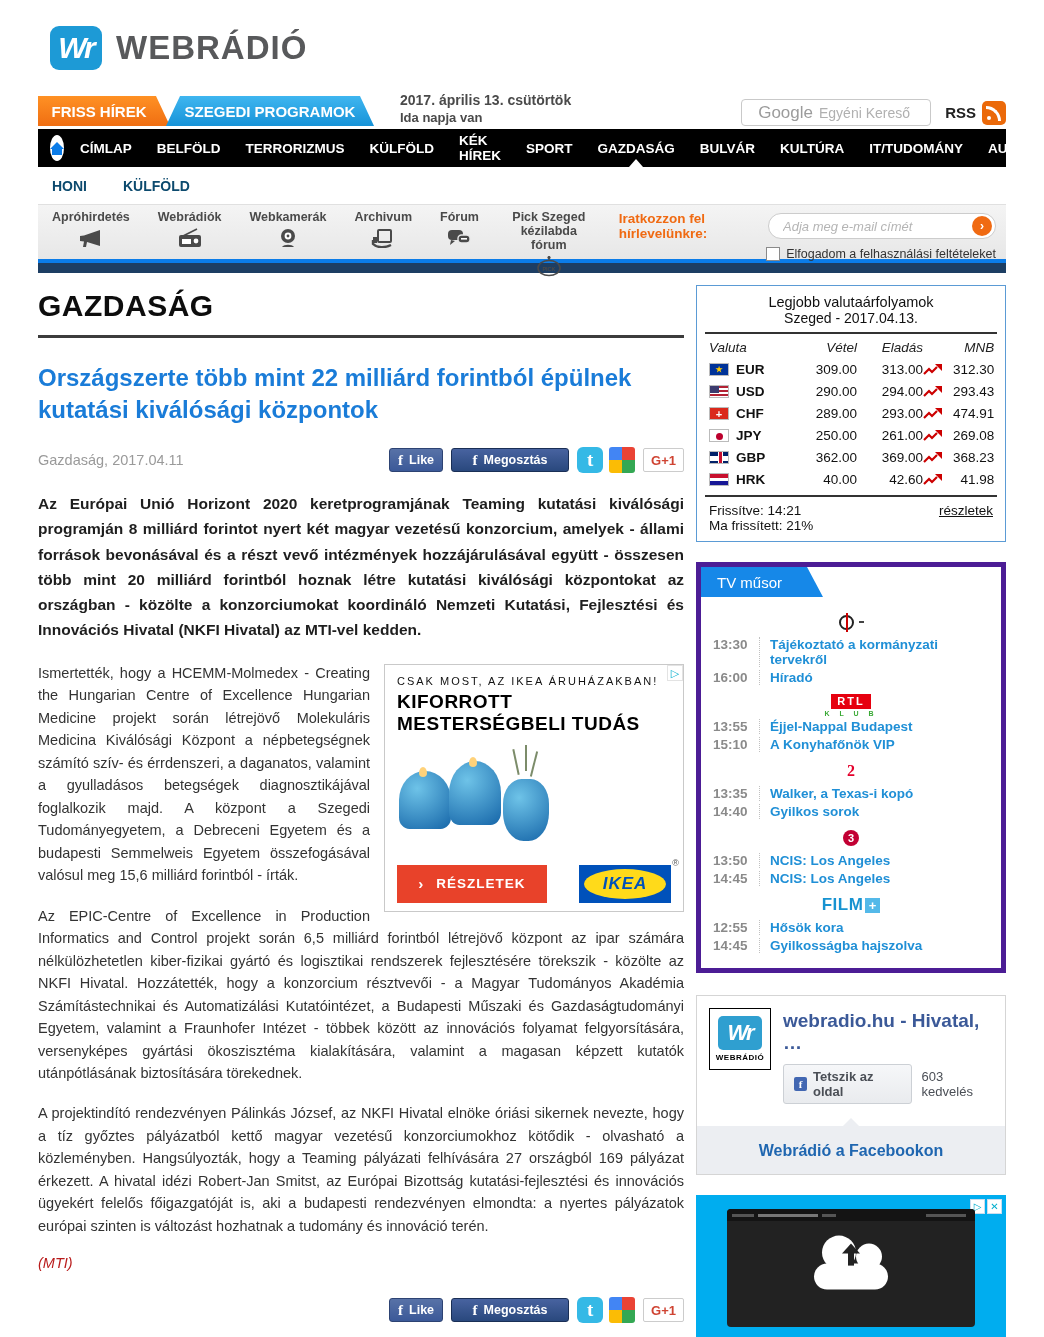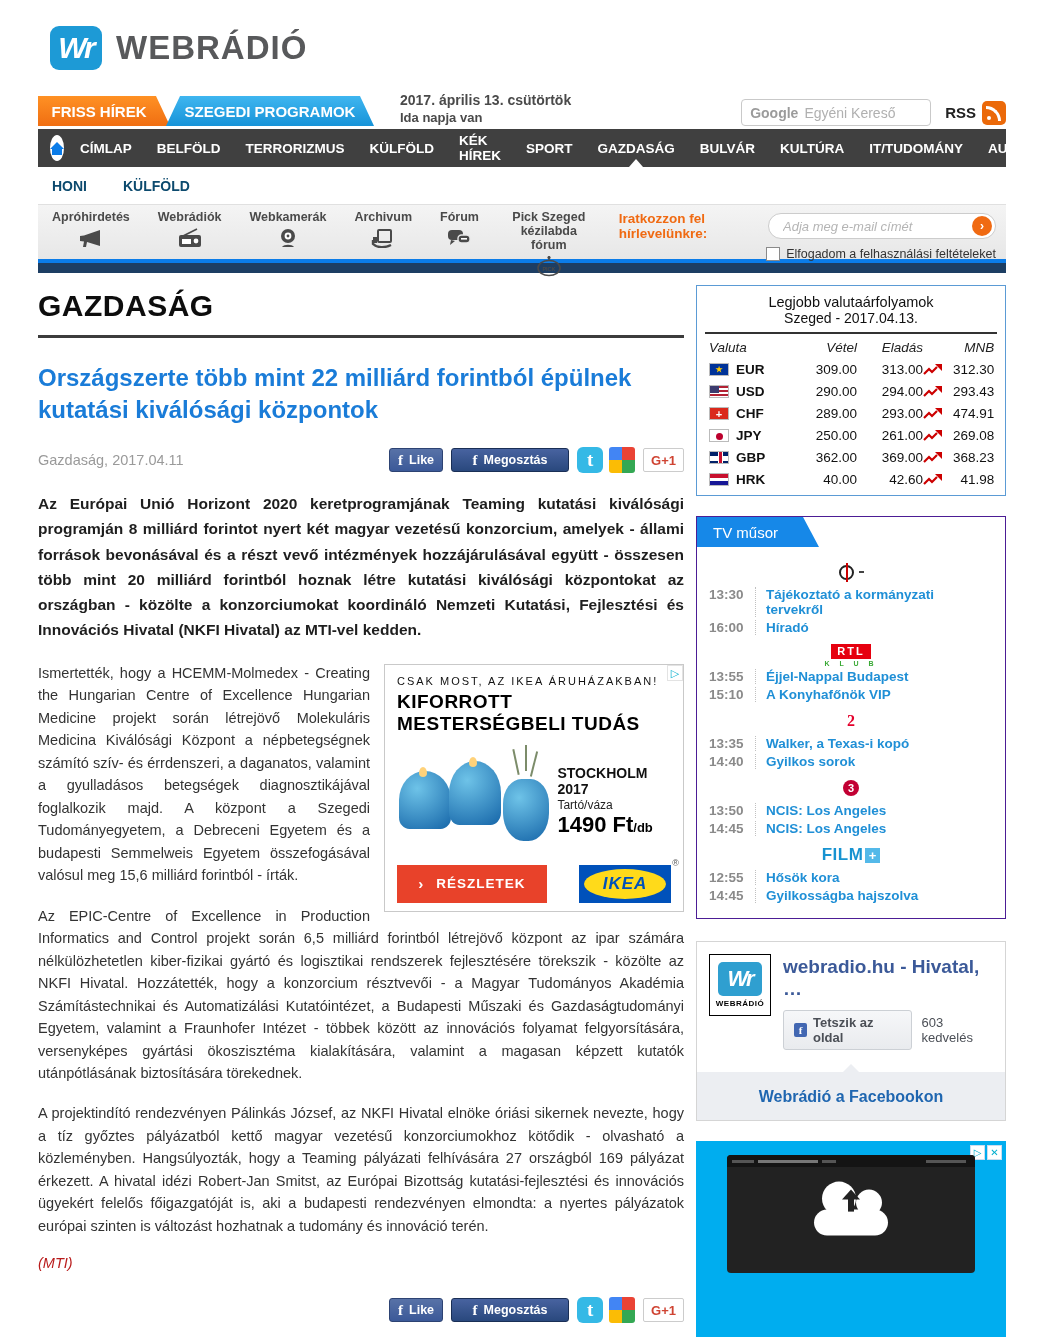--- a/index.html
+++ b/index.html
@@ -21,32 +21,32 @@
   .tab-orange { width:132px; background:linear-gradient(180deg,#ff9124,#f06e12);
     clip-path:polygon(0 0, calc(100% - 14px) 0, 100% 100%, 0 100%); padding-right:10px;}
   .tab-blue { width:208px; margin-left:-4px; background:linear-gradient(180deg,#3fb6f0,#1793d8);
     clip-path:polygon(14px 0, calc(100% - 14px) 0, 100% 100%, 0 100%); }
   .date-block { margin-left:26px; line-height:1.25; }
   .date-line1 { font-size:14px; font-weight:bold; color:#4a4a4a; }
   .date-line2 { font-size:13px; font-weight:bold; color:#4a4a4a; }
   .search-area { margin-left:auto; display:flex; align-items:center; }
   .search-box { width:190px; height:27px; border:1px solid #c9c9c9; border-radius:4px;
     display:flex; align-items:center; padding:0 8px; background:#fff; }
-  .search-brand { color:#9b9b9b; font-size:14px; font-weight:bold; margin-right:6px; }
+  .search-brand { color:#9b9b9b; font-size:17px; font-weight:normal; margin-right:6px;margin-left:8px; }
   .search-input { border:none; outline:none; width:105px; font-size:14px; color:#555; }
   .search-input::placeholder { color:#b0b0b0; }
   .rss-label { margin-left:14px; font-size:15px; font-weight:bold; color:#222; }
   .rss-icon { width:24px; height:24px; background:#eb6909; border-radius:5px; margin-left:6px; position:relative; }
   .rss-icon::before { content:""; position:absolute; left:5px; bottom:5px; width:4px; height:4px;
     background:#fff; border-radius:50%; }
   .rss-icon::after { content:""; position:absolute; left:4px; bottom:4px; width:12px; height:12px;
     border:3px solid #fff; border-left:none; border-bottom:none; border-radius:0 100% 0 0; }
 
   
-  .mainnav { margin-top:3px; background:#404040; height:38px; display:flex; align-items:center; padding:0 12px; }
+  .mainnav { margin-top:3px; background:#000000; height:38px; display:flex; align-items:center; padding:0 12px; }
   .home-btn { width:26px; height:26px; background:#fff; border-radius:50%; display:flex;
     align-items:center; justify-content:center; margin-right:16px; }
   .home-glyph { width:0; height:0; border-left:7px solid transparent; border-right:7px solid transparent;
     border-bottom:7px solid #0b7ce8; position:relative; top:-3px;}
   .home-glyph::after { content:""; position:absolute; left:-5px; top:7px; width:10px; height:6px; background:#0b7ce8; }
   .mainnav a { color:#fff; text-decoration:none; font-weight:bold; font-size:13.5px;
     margin-right:25px; position:relative; height:38px; display:flex; align-items:center; }
   .mainnav a.active::after { content:""; position:absolute; bottom:0; left:50%; margin-left:-7px;
     border-left:7px solid transparent; border-right:7px solid transparent; border-bottom:8px solid #fff; }
 
@@ -161,21 +161,21 @@
   .flag-gb { background:#012169; }
   .flag-gb::before { content:""; position:absolute; left:0; top:5px; width:100%; height:3px; background:#fff; box-shadow:0 -1px 0 #fff,0 1px 0 #fff;}
   .flag-gb::after { content:""; position:absolute; left:8px; top:0; width:3px; height:100%; background:#c8102e; border-left:1px solid #fff; border-right:1px solid #fff;}
   .flag-hr { background:linear-gradient(180deg,#c8102e 33%,#fff 33% 66%,#171796 66%); }
   .fx-num { font-size:13.5px; color:#111; }
   .fx-foot { border-top:2px solid #333; margin:8px -4px 0; padding:6px 4px 0; }
   .fx-foot-row { display:flex; justify-content:space-between; font-size:13.5px; color:#111; }
   .fx-link { color:#111; text-decoration:underline; cursor:pointer; }
 
   
-  .tv-box { border:1px solid #4c1d95; background:#fff; margin-bottom:22px; }
+  .tv-box { border:5px solid #4c1d95; background:#fff; margin-bottom:22px; }
   .tv-head { height:30px; position:relative; }
   .tv-tab { width:122px; height:30px; background:#1688e8; color:#fff; font-size:15px;
     display:flex; align-items:center; padding-left:16px;
     clip-path:polygon(0 0, calc(100% - 16px) 0, 100% 100%, 0 100%); }
   .tv-body { padding:6px 12px 12px; }
   .tv-logo-row { display:flex; justify-content:center; align-items:center; margin:9px 0 5px; height:20px; }
   .m1-logo { width:15px; height:15px; border:2px solid #222; border-radius:50%; position:relative; }
   .m1-logo::before { content:""; position:absolute; left:5px; top:-4px; width:2px; height:19px; background:#c00; }
   .m1-dash { width:5px; height:2px; background:#444; margin-left:5px; }
   .rtl-logo { text-align:center; line-height:1; }
@@ -393,25 +393,20 @@
               <div class="ikea-img">
                 <span class="stem" style="left:118px;top:6px;transform:rotate(-12deg)"></span>
                 <span class="stem" style="left:128px;top:2px;"></span>
                 <span class="stem" style="left:136px;top:8px;transform:rotate(14deg)"></span>
                 <span class="glass g1"></span>
                   <span class="glass g2"></span>
                   <span class="glass g3"></span>
                 <span class="flame" style="left:22px;top:24px"></span>
                 <span class="flame" style="left:72px;top:14px"></span>
               </div>
-              <div class="ikea-price-block">
-                <div class="ikea-prod">STOCKHOLM 2017</div>
-                <div class="ikea-type">Tartó/váza</div>
-                <div class="ikea-price"><span>1490 Ft</span><small>/db</small></div>
-              </div>
             </div>
             <div class="ikea-bottom">
               <button class="ikea-cta">
                 <span class="chev">›</span>
                 <span>RÉSZLETEK</span>
               </button>
               <span class="ikea-logo">
                 <span class="ikea-oval">IKEA</span>
                 <span class="ikea-reg">®</span>
               </span>
@@ -524,20 +519,29 @@
                 <span>HRK</span>
               </span>
             <span class="fx-num">40.00</span>
             <span class="fx-num">42.60</span>
             <svg width="20" height="13" viewBox="0 0 20 13">
                 <path d="M1 11 L6 6 L9 9 L14 4" fill="none" stroke="#c00" stroke-width="2.2"></path>
                 <polygon points="12,1 19,1 19,8" fill="#c00"></polygon>
               </svg>
             <span class="fx-num">41.98</span>
           </div>
+          <div class="fx-foot">
+            <div class="fx-foot-row">
+              <span>Frissítve: 14:21</span>
+              <span class="fx-link">részletek</span>
+            </div>
+            <div class="fx-foot-row">
+                <span>Ma frissített: 21%</span>
+              </div>
+          </div>
         </div>
 
         <div class="tv-box">
           <div class="tv-head">
               <div class="tv-tab">TV műsor</div>
             </div>
           <div class="tv-body">
             <div class="tv-logo-row">
                 <span class="m1-logo"></span>
                 <span class="m1-dash"></span>

